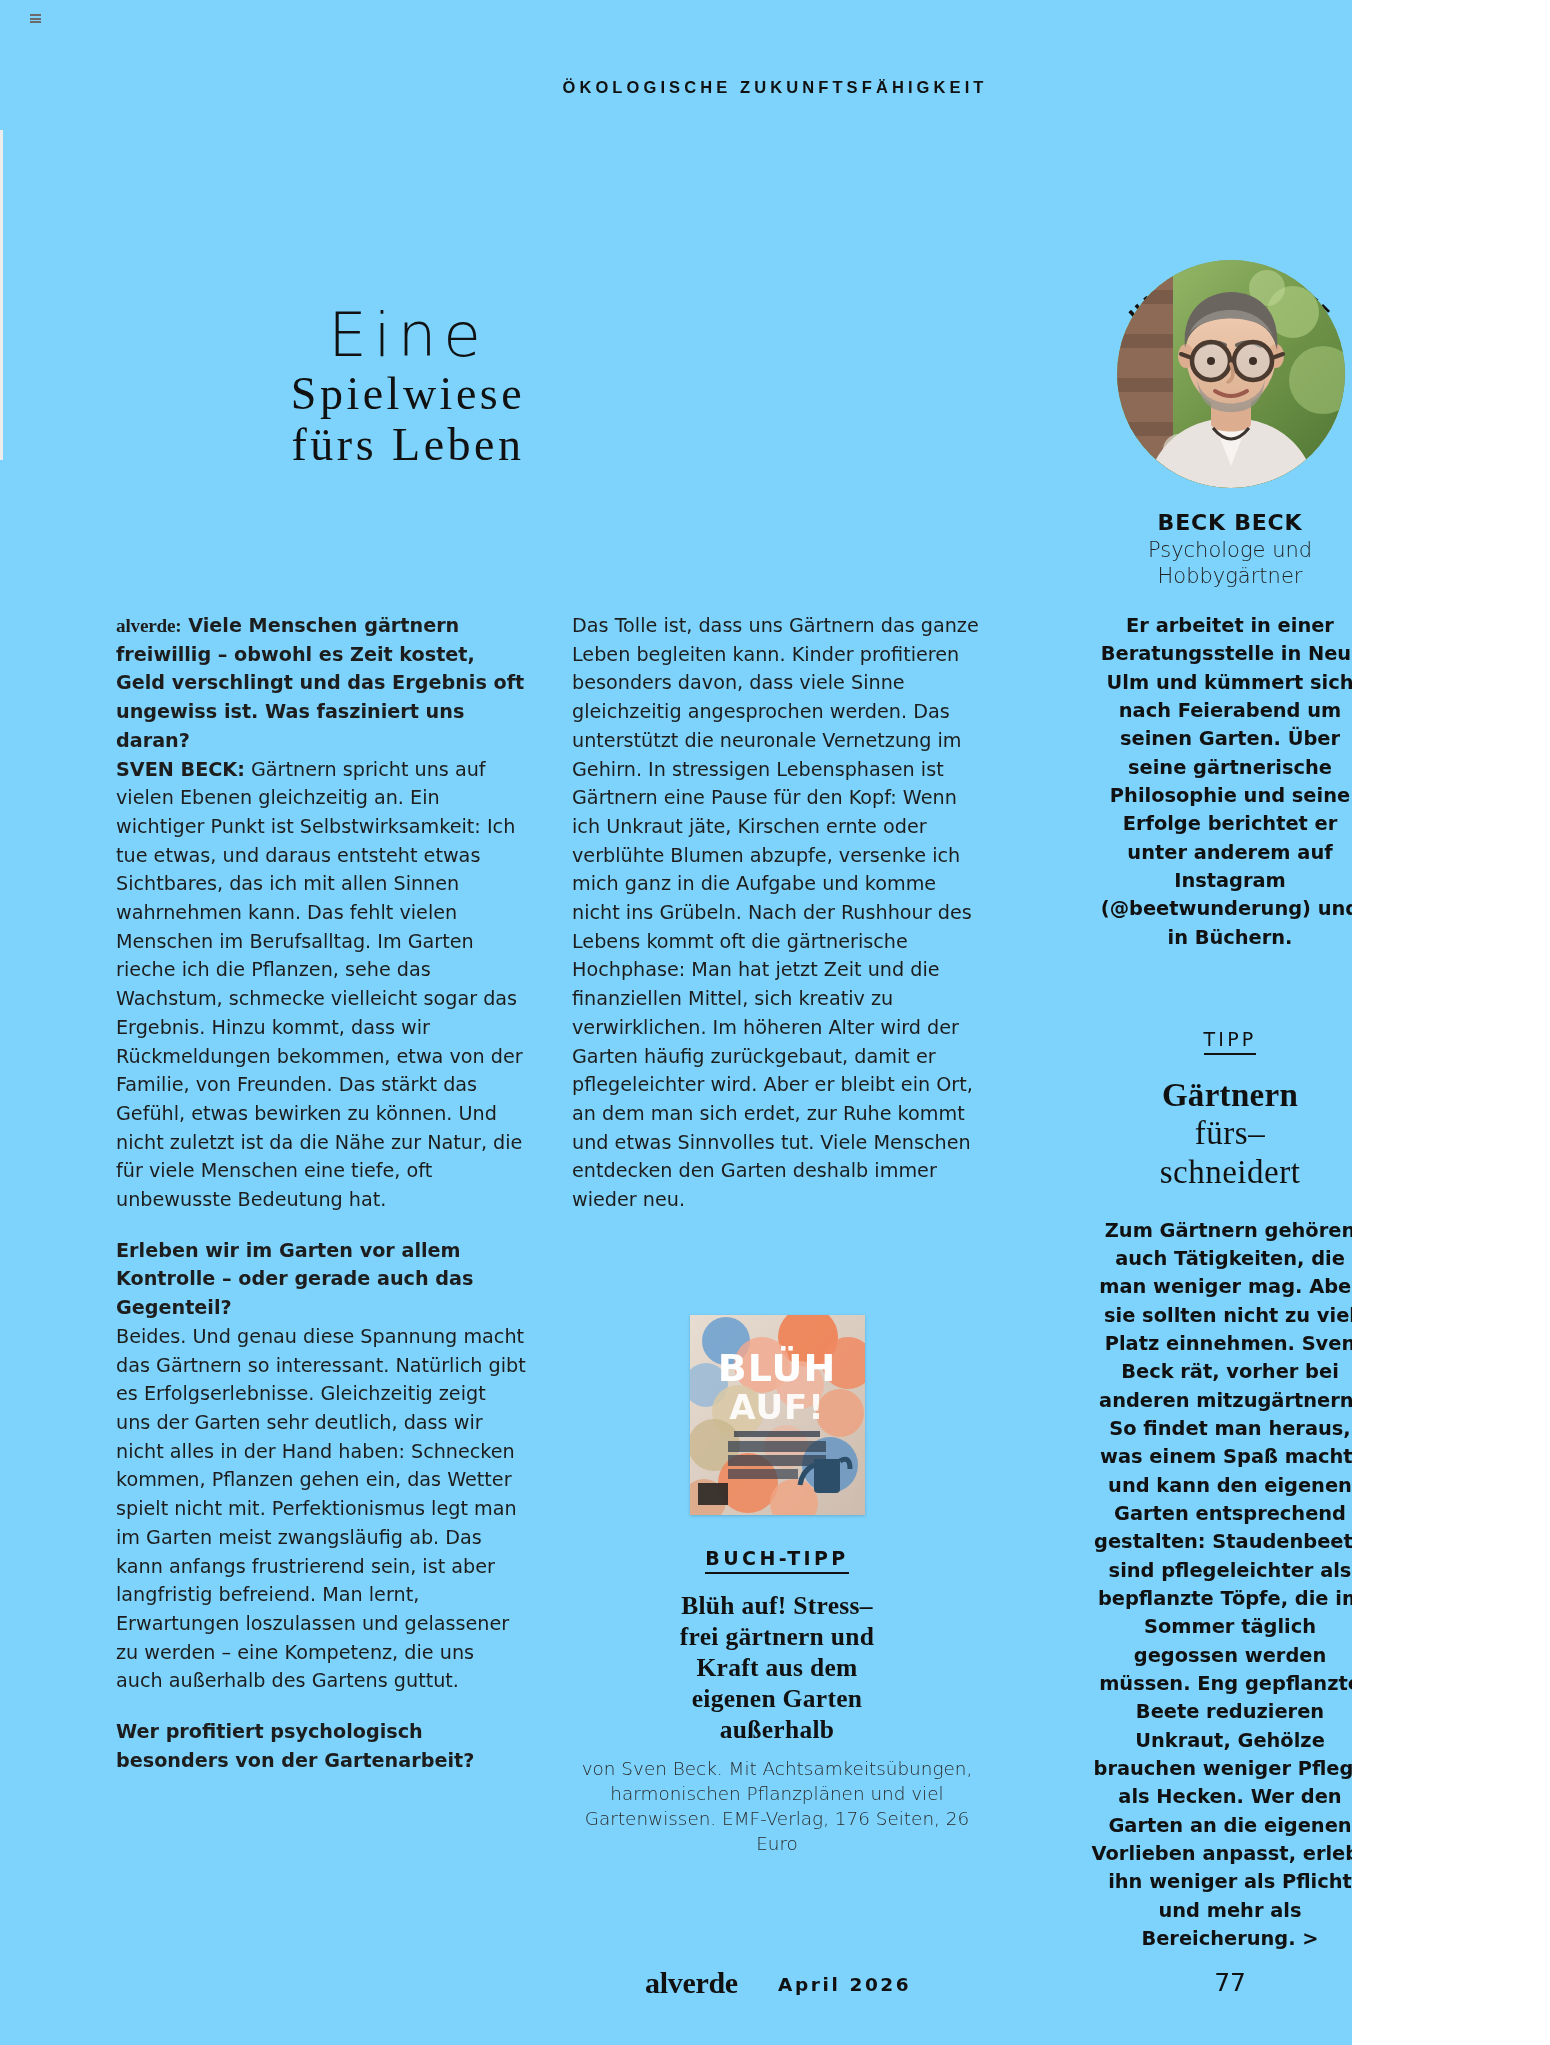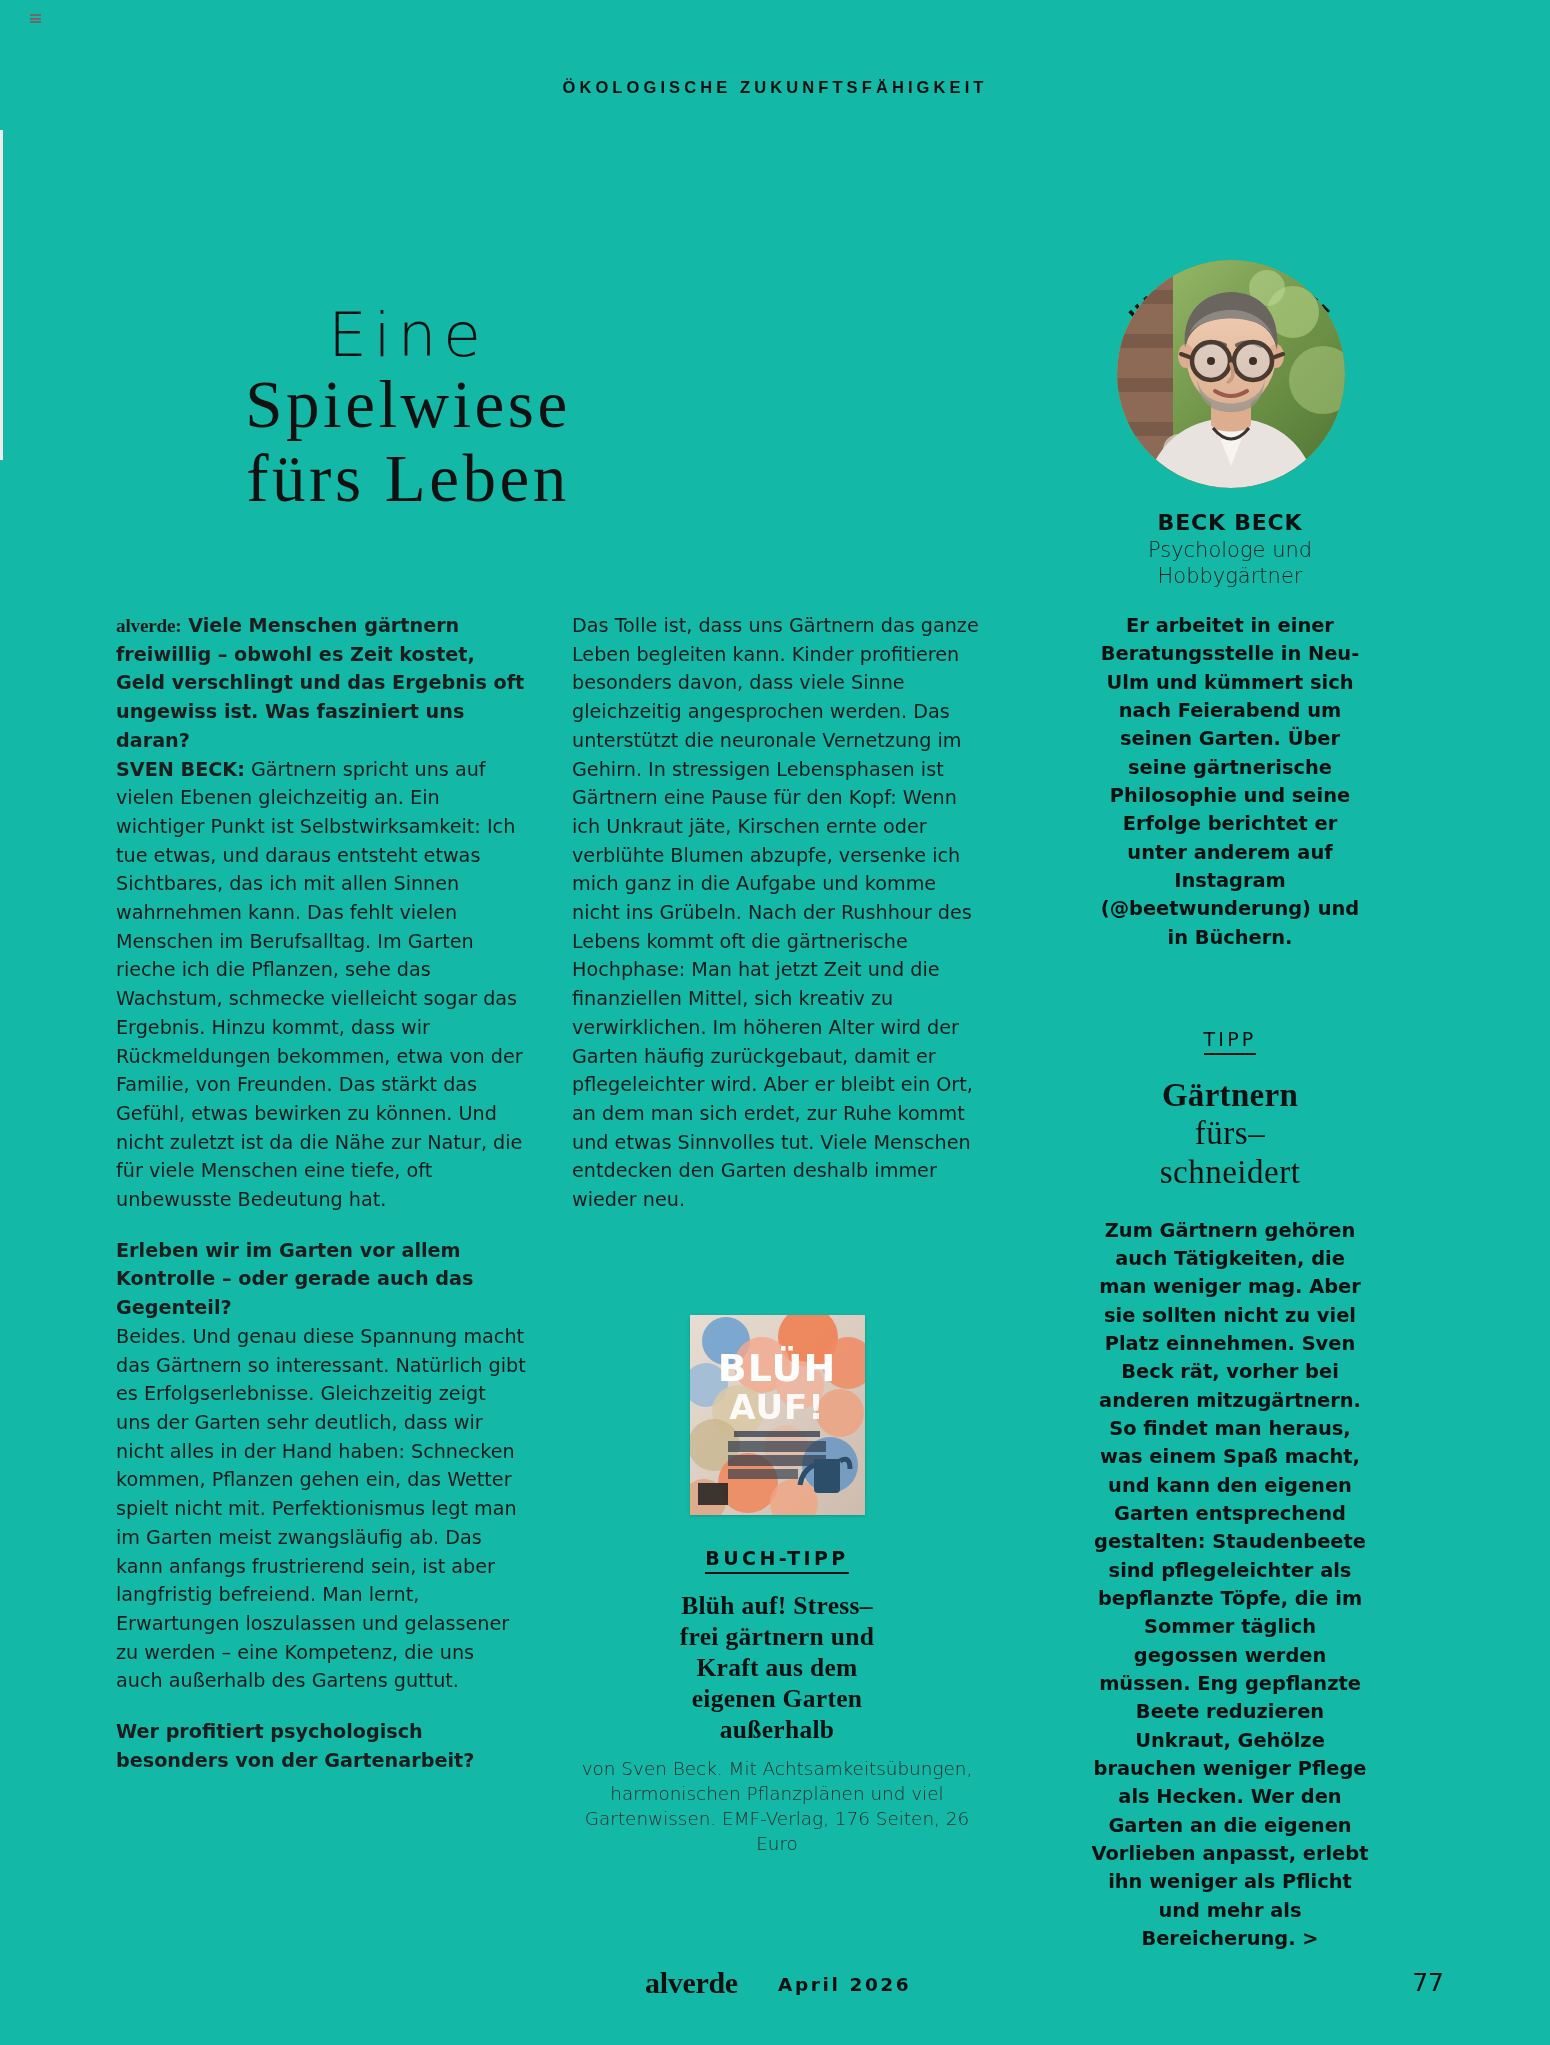--- a/index.html
+++ b/index.html
@@ -7,23 +7,23 @@
   html, body {
     width: 1550px;
     height: 2045px;
     background: #ffffff;
     font-family: "Liberation Sans", sans-serif;
     color: #1a1a1a;
   }
 
   .page {
     position: relative;
-    width: 1550px;
+    width: 1352px;
     height: 2045px;
-    background: #14b8a6;
+    background: #7dd3fc;
     overflow: hidden;
   }
 
   
   .edge-mark {
     position: absolute;
     left: 30px;
     top: 14px;
     width: 11px;
     height: 9px;
@@ -71,21 +71,21 @@
     font-family: "DejaVu Sans", sans-serif;
     font-weight: 300;
     font-size: 61px;
     letter-spacing: 7px;
   }
   .headline .l2,
   .headline .l3 {
     display: block;
     font-family: "Liberation Serif", serif;
     font-weight: 400;
-    font-size: 67px;
+    font-size: 46px;
     letter-spacing: 3.5px;
   }
   .headline .l2 { margin-top: 2px; }
   .headline .l3 { margin-top: 2px; letter-spacing: 3.5px; }
 
   
   .col {
     position: absolute;
     font-size: 19.2px;
     line-height: 1.495;

